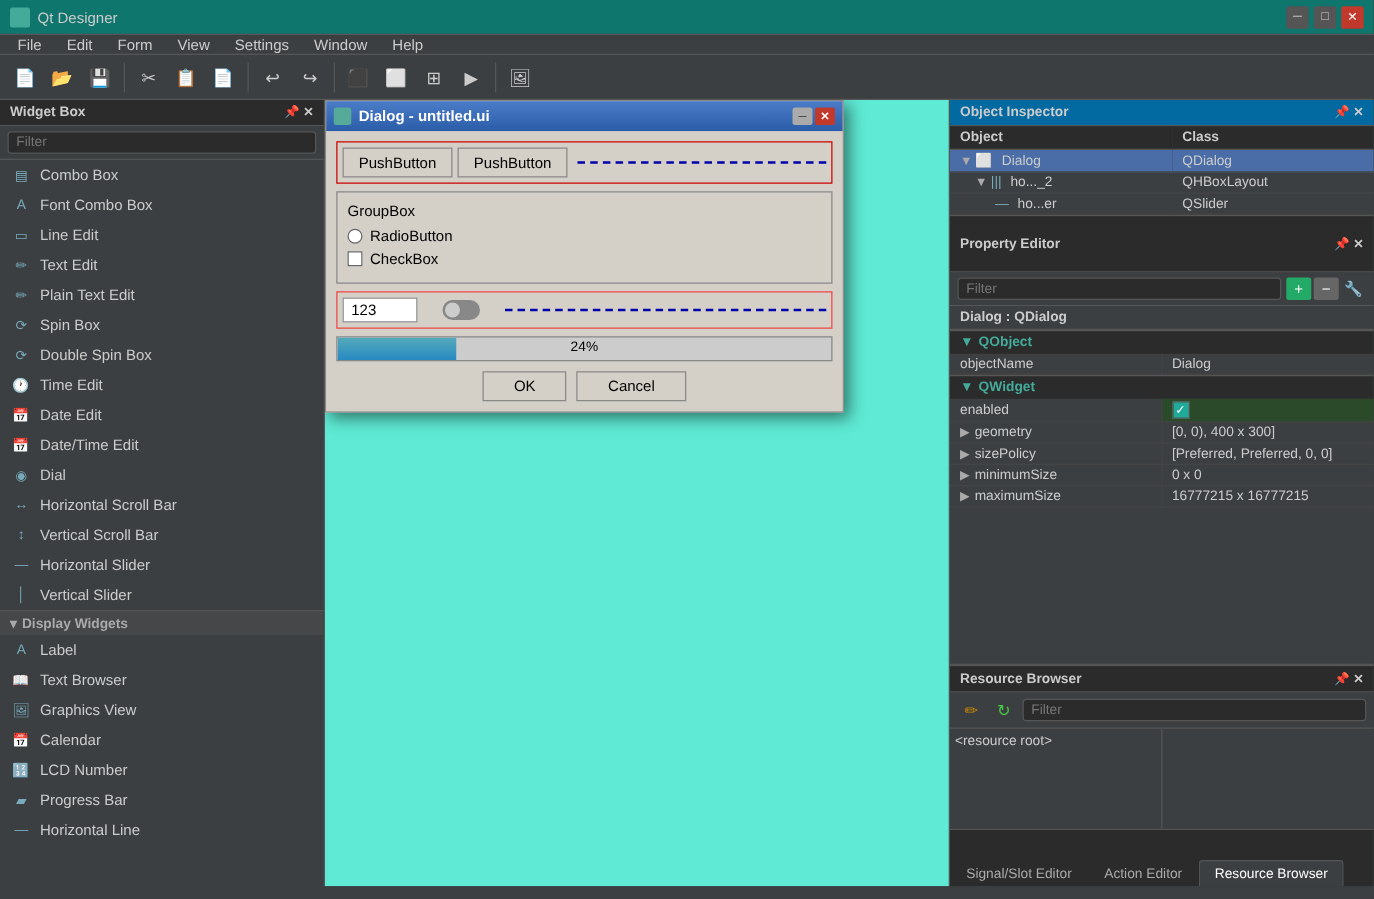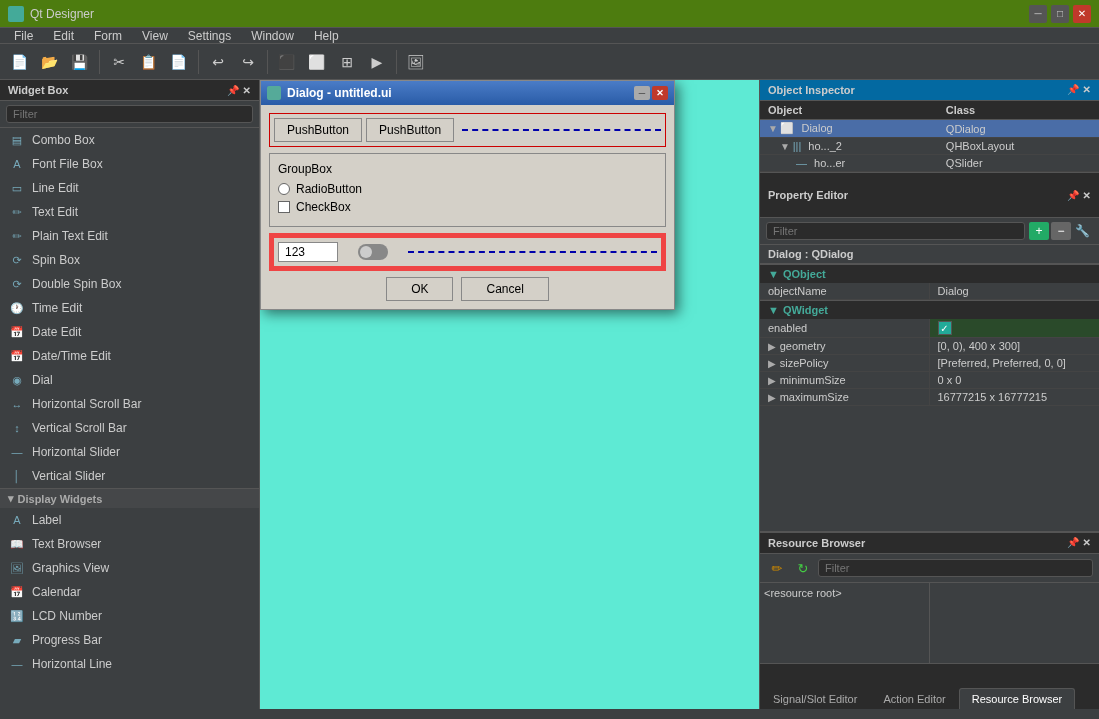--- a/index.html
+++ b/index.html
@@ -1,19 +1,19 @@
 <!DOCTYPE html>
 <html><head>
   <meta charset="utf-8">
   <style>
     * { box-sizing: border-box; margin: 0; padding: 0; }
     body { font-family: 'Segoe UI', Arial, sans-serif; font-size: 12px; background: #3c3f41; color: #ccc; user-select: none; overflow: hidden; }
 
     
-    #titlebar { background: #4d7c0f; height: 28px; display: flex; align-items: center; padding: 0 8px; border-bottom: 1px solid #555; }
+    #titlebar { background: #0f766e; height: 28px; display: flex; align-items: center; padding: 0 8px; border-bottom: 1px solid #555; }
     #titlebar .app-icon { width: 16px; height: 16px; background: #4a9; border-radius: 2px; margin-right: 6px; flex-shrink: 0; }
     #titlebar .title { font-size: 12px; color: #ccc; flex: 1; }
     #titlebar .win-btns { display: flex; gap: 4px; }
     #titlebar .win-btn { width: 18px; height: 18px; border-radius: 2px; display: flex; align-items: center; justify-content: center; font-size: 10px; cursor: pointer; }
     #titlebar .win-btn.minimize { background: #555; color: #ccc; }
     #titlebar .win-btn.maximize { background: #555; color: #ccc; }
     #titlebar .win-btn.close { background: #c0392b; color: #fff; }
 
     
     #menubar { background: #3c3f41; height: 16px; display: flex; align-items: center; padding: 0 4px; border-bottom: 1px solid #555; }
@@ -57,21 +57,21 @@
     .d-dotted-line { flex: 1; border-top: 2px dashed #00a; margin-left: 4px; }
 
     
     .d-groupbox { border: 1px solid #888; padding: 8px; margin-bottom: 6px; background: #d4d0c8; }
     .d-groupbox-title { font-size: 12px; color: #000; margin-bottom: 6px; font-weight: normal; }
     .d-radio-item { display: flex; align-items: center; gap: 6px; margin-bottom: 4px; font-size: 12px; color: #000; }
     .d-radio { width: 12px; height: 12px; border-radius: 50%; border: 1px solid #666; background: #fff; }
     .d-checkbox { width: 12px; height: 12px; border: 1px solid #666; background: #fff; }
 
     
-    .d-mid-row { border: 5px solid #ef4444; padding: 4px; margin-bottom: 6px; display: flex; align-items: center; gap: 20px; }
+    .d-mid-row { border: 1px solid #ef4444; padding: 4px; margin-bottom: 6px; display: flex; align-items: center; gap: 20px; }
     .d-spinbox { background: #fff; border: 1px solid #888; padding: 2px 6px; font-size: 12px; color: #000; width: 60px; }
     .d-toggle { width: 30px; height: 16px; background: #888; border-radius: 8px; position: relative; }
     .d-toggle::after { content: ''; position: absolute; left: 2px; top: 2px; width: 12px; height: 12px; border-radius: 50%; background: #ccc; }
     .d-dotted-line2 { flex: 1; border-top: 2px dashed #00a; }
 
     
     .d-progress-row { display: flex; align-items: center; gap: 8px; margin-bottom: 8px; }
     .d-progress-bar { flex: 1; height: 20px; background: #ccc; border: 1px solid #888; position: relative; overflow: hidden; }
     .d-progress-fill { height: 100%; background: linear-gradient(180deg, #5ab 0%, #2789c0 100%); width: 24%; }
     .d-progress-label { position: absolute; width: 100%; text-align: center; top: 2px; font-size: 11px; color: #000; }
@@ -189,21 +189,21 @@
       <input type="text" placeholder="Filter" style="">
     </div>
     <div id="widget-list">
 
       <div class="widget-item">
         <div class="widget-icon">▤</div>
         <span>Combo Box</span>
       </div>
       <div class="widget-item">
         <div class="widget-icon">A</div>
-        <span>Font File Box</span>
+        <span>Font Combo Box</span>
       </div>
       <div class="widget-item">
         <div class="widget-icon">▭</div>
         <span>Line Edit</span>
       </div>
       <div class="widget-item">
         <div class="widget-icon">✏</div>
         <span>Text Edit</span>
       </div>
       <div class="widget-item">
@@ -315,20 +315,26 @@
             <span>CheckBox</span>
           </div>
         </div>
 
         <div class="d-mid-row">
           <input type="text" class="d-spinbox" value="123" style="">
           <div class="d-toggle"></div>
           <div class="d-dotted-line2"></div>
         </div>
 
+        <div class="d-progress-row">
+          <div class="d-progress-bar">
+            <div class="d-progress-fill"></div>
+            <div class="d-progress-label">24%</div>
+          </div>
+        </div>
 
         <div class="d-btn-row">
           <button class="d-ok-btn">OK</button>
           <button class="d-ok-btn">Cancel</button>
         </div>
       </div>
     </div>
   </div>
 
   <div id="right-panel">

